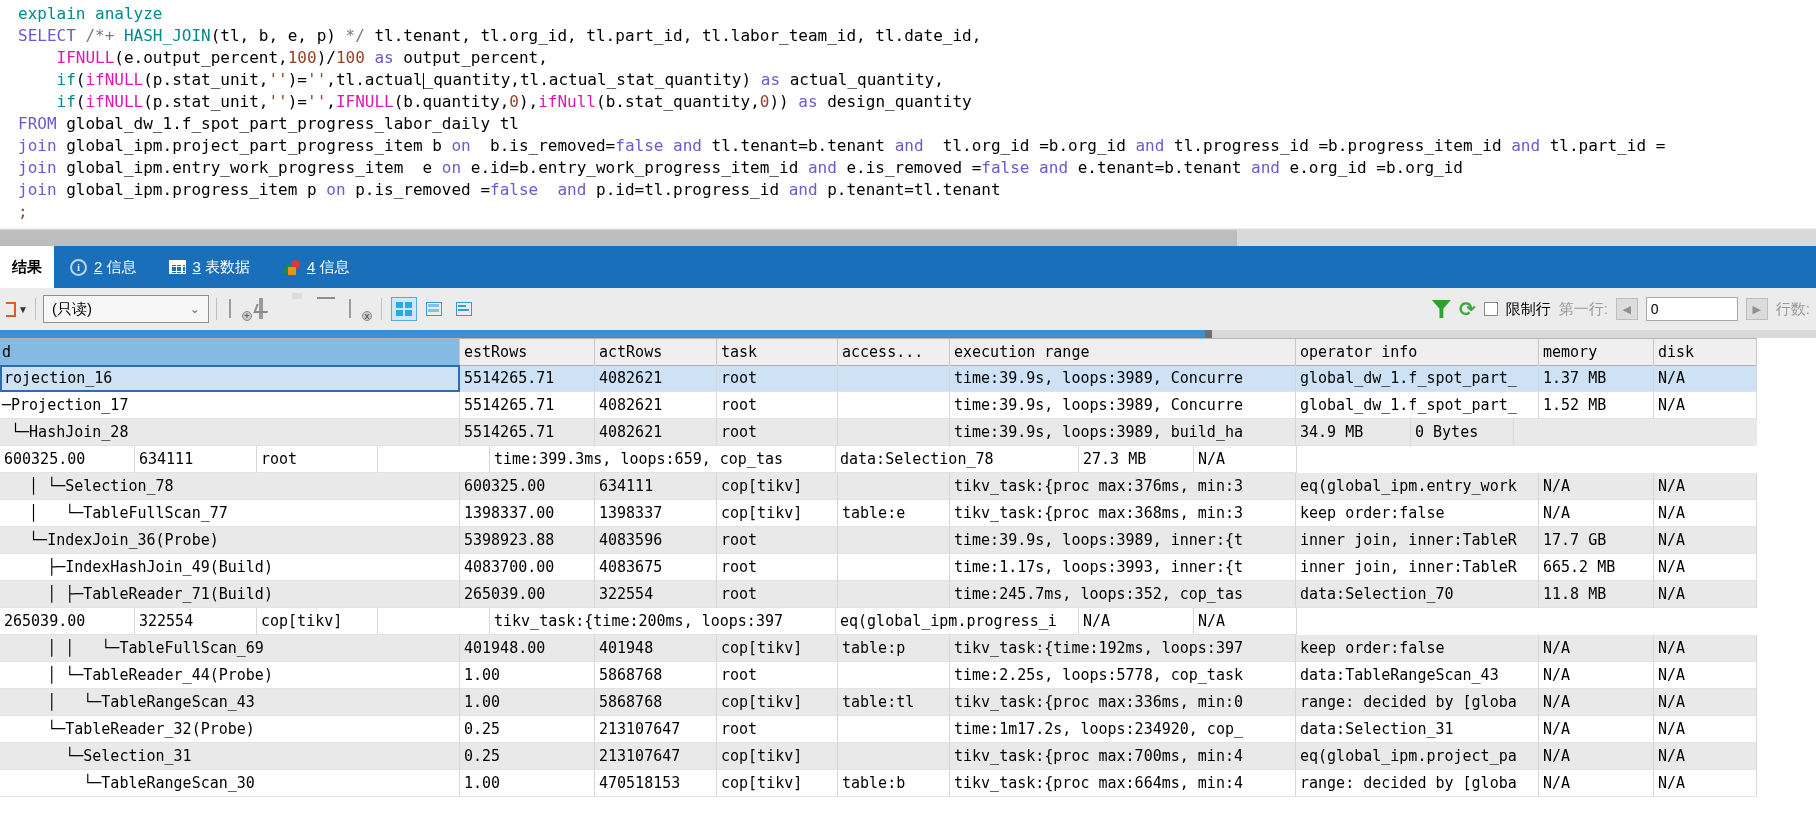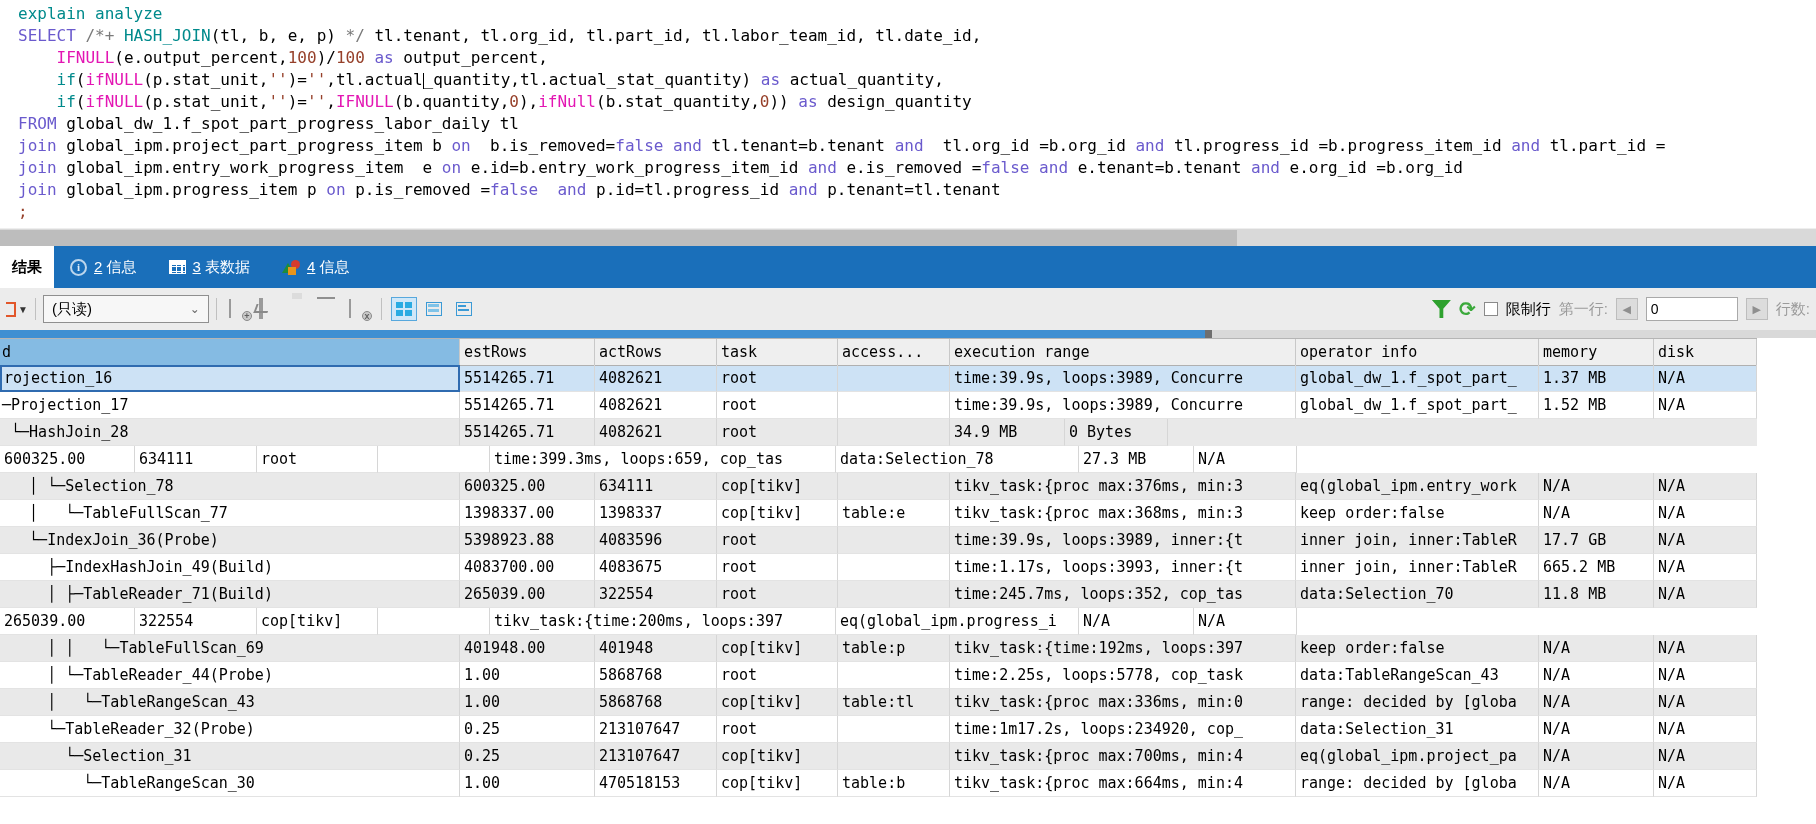--- a/index.html
+++ b/index.html
@@ -237,20 +237,21 @@
         <div class="g-cell" style="width: 243px;">global_dw_1.f_spot_part_</div>
         <div class="g-cell" style="width: 115px;">1.52 MB</div>
         <div class="g-cell" style="width: 103px;">N/A</div>
       </div>
       <div class="g-row alt">
         <div class="g-cell first" style="width: 460px;"> └─HashJoin_28</div>
         <div class="g-cell" style="width: 135px;">5514265.71</div>
         <div class="g-cell" style="width: 122px;">4082621</div>
         <div class="g-cell" style="width: 121px;">root</div>
         <div class="g-cell" style="width: 112px;"></div>
+        <div class="g-cell" style="width: 346px;">time:39.9s, loops:3989, build_ha</div>
         <div class="g-cell" style="width: 115px;">34.9 MB</div>
         <div class="g-cell" style="width: 103px;">0 Bytes</div>
       </div>
       <div class="g-row">
         <div class="g-cell" style="width: 135px;">600325.00</div>
         <div class="g-cell" style="width: 122px;">634111</div>
         <div class="g-cell" style="width: 121px;">root</div>
         <div class="g-cell" style="width: 112px;"></div>
         <div class="g-cell" style="width: 346px;">time:399.3ms, loops:659, cop_tas</div>
         <div class="g-cell" style="width: 243px;">data:Selection_78</div>

